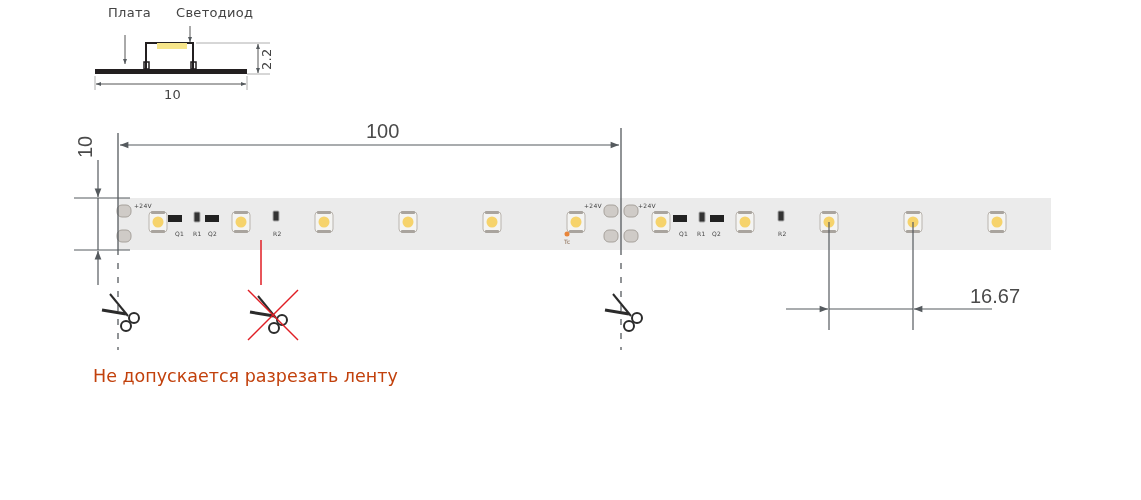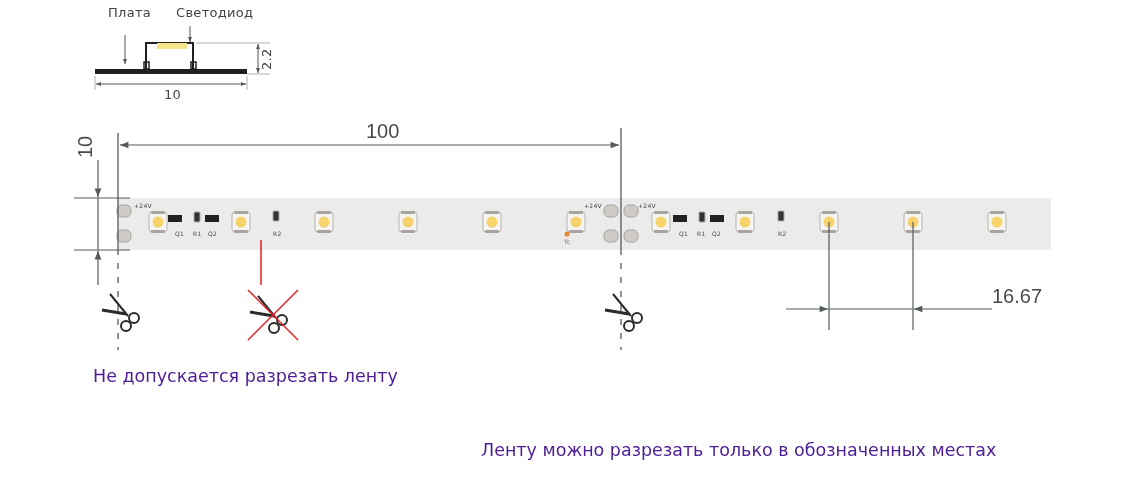--- a/index.html
+++ b/index.html
@@ -1,20 +1,20 @@
 <!DOCTYPE html>
 <html><head>
 <meta charset="utf-8">
 <style>
   html, body { margin: 0; padding: 0; background: #ffffff; }
   body { width: 1141px; height: 500px; position: relative; overflow: hidden;
          font-family: "DejaVu Sans", sans-serif; color: #333; }
   .lbl { position: absolute; font-size: 13px; color: #444; white-space: nowrap; letter-spacing: 0.3px; }
   .dim { position: absolute; font-size: 20px; color: #4a4a4a; white-space: nowrap; font-family: "Liberation Sans", sans-serif; }
-  .note { position: absolute; font-size: 17.5px; line-height: 27px; color: #4c1d95; white-space: nowrap; }
+  .note { position: absolute; font-size: 17.5px; line-height: 27px; color: #c2410c; white-space: nowrap; }
   svg { position: absolute; left: 0; top: 0; }
 </style>
 </head>
 <body>
 
 <svg width="1141" height="500" viewBox="0 0 1141 500">
   <defs>
     <marker id="arr" viewBox="0 0 10 10" refX="10" refY="5" markerWidth="9" markerHeight="7" orient="auto-start-reverse">
       <path d="M0,1 L10,5 L0,9 z" fill="#555a5e"></path>
     </marker>
@@ -132,33 +132,32 @@
   </g>
 </svg>
 
 <div class="lbl" style="left:108px;top:5px;">Плата</div>
 <div class="lbl" style="left:176px;top:5px;">Светодиод</div>
 <div class="lbl" style="left:164px;top:87px;font-size:13px;">10</div>
 <div class="lbl" style="left:256px;top:50px;transform:rotate(-90deg);transform-origin:left top;font-size:13px;top:70px;left:259px;">2.2</div>
 
 <div class="dim" style="left:342px;top:120px;margin-left:24px;">100</div>
 <div class="dim" style="left:74px;top:158px;transform:rotate(-90deg);transform-origin:left top;">10</div>
-<div class="dim" style="left:992px;top:285px;">16.67</div>
+<div class="dim" style="left:970px;top:285px;">16.67</div>
 
 <div class="lbl" style="left:134px;top:202px;font-size:6px;">+24V</div>
 <div class="lbl" style="left:175px;top:230px;font-size:6px;">Q1</div>
 <div class="lbl" style="left:193px;top:230px;font-size:6px;">R1</div>
 <div class="lbl" style="left:208px;top:230px;font-size:6px;">Q2</div>
 <div class="lbl" style="left:273px;top:230px;font-size:6px;">R2</div>
 <div class="lbl" style="left:584px;top:202px;font-size:6px;">+24V</div>
 <div class="lbl" style="left:638px;top:202px;font-size:6px;">+24V</div>
 <div class="lbl" style="left:564px;top:238px;font-size:6px;color:#8a6a50;">Tc</div>
 <div class="lbl" style="left:679px;top:230px;font-size:6px;">Q1</div>
 <div class="lbl" style="left:697px;top:230px;font-size:6px;">R1</div>
 <div class="lbl" style="left:712px;top:230px;font-size:6px;">Q2</div>
 <div class="lbl" style="left:778px;top:230px;font-size:6px;">R2</div>
 
 <div class="note" style="left:93px;top:363px;">
   <div>Не допускается разрезать ленту</div>
 </div>
 <div class="note" style="left:481px;top:437px;">
-  <div>Ленту можно разрезать только в обозначенных местах</div>
 </div>
 
 </body></html>

